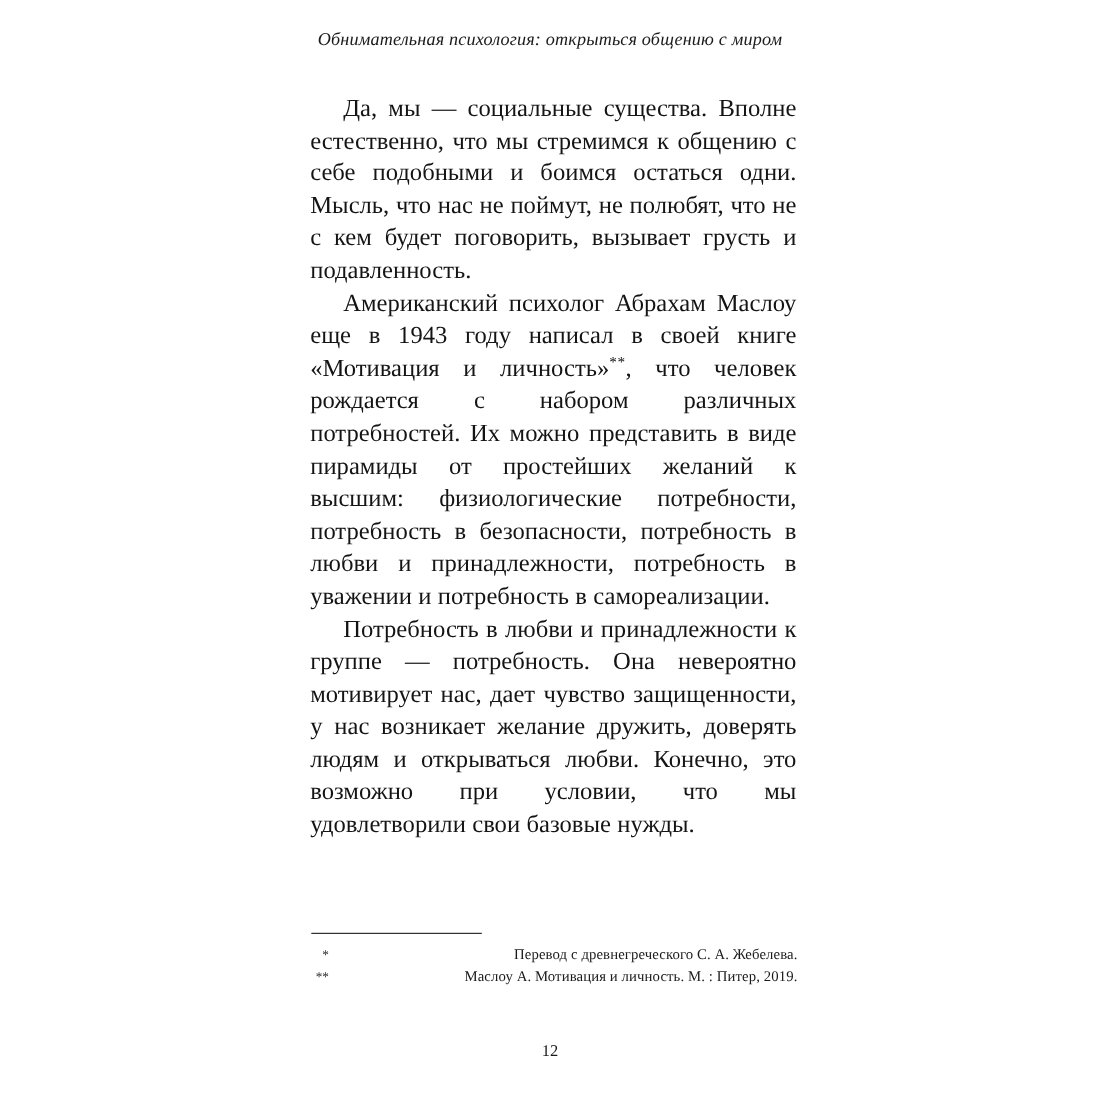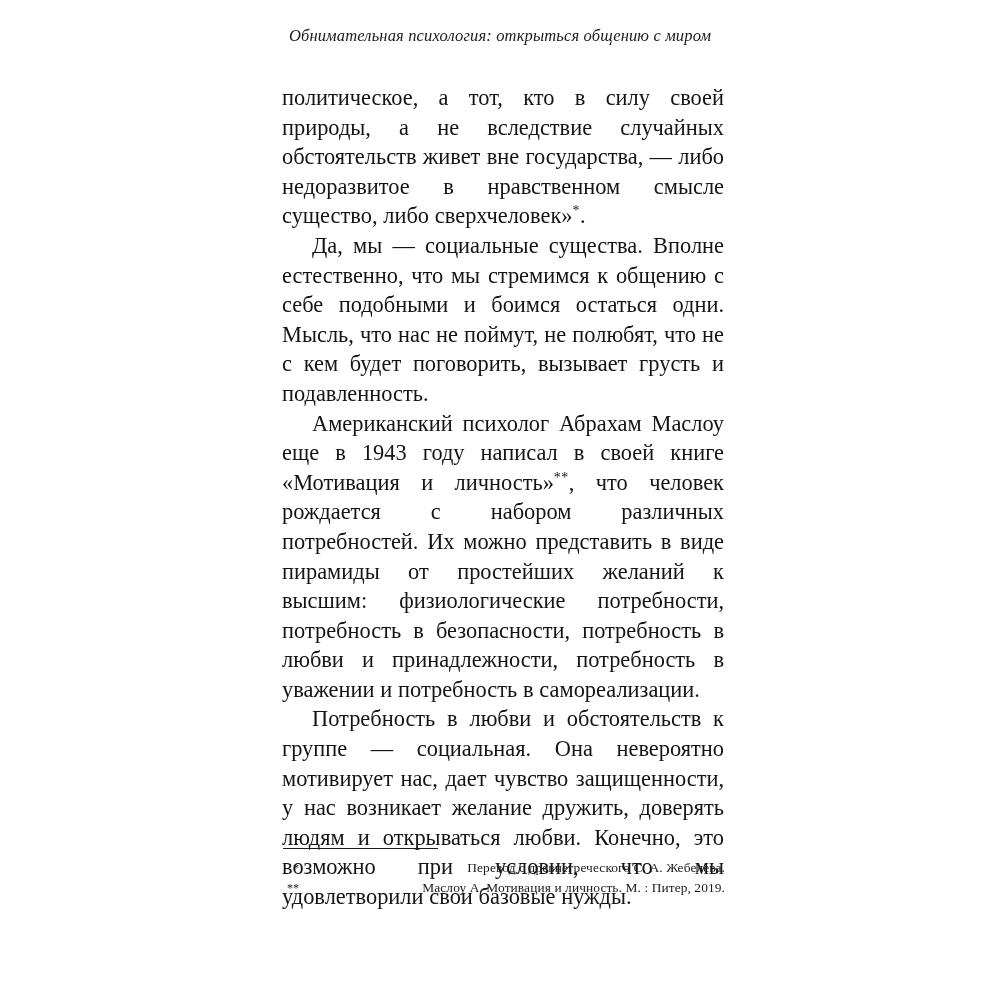--- a/index.html
+++ b/index.html
@@ -116,39 +116,39 @@
 </style>
 </head>
 <body>
 
 <div class="page">
 
   <div class="running-header">Обнимательная психология: открыться общению с миром</div>
 
   <div class="text-column">
 
-    <p class="body-par no-indent"><span>политическое, а тот, кто в силу своей природы, а не вследствие случайных обстоятельств живет вне государства, — либо недоразвитое в нравственном смысле существо, либо сверхчеловек»</span><span class="fn-ref">*</span><span>.</span></p>
 
     <p class="body-par"><span>Да, мы — социальные существа. Вполне естественно, что мы стремимся к общению с себе подобными и боимся остаться одни. Мысль, что нас не поймут, не полюбят, что не с кем будет поговорить, вызывает грусть и подавленность.</span></p>
 
     <p class="body-par"><span>Американский психолог Абрахам Маслоу еще в 1943 году написал в своей книге «Мотивация и личность»</span><span class="fn-ref">**</span><span>, что человек рождается с набором различных потребностей. Их можно представить в виде пирамиды от простейших желаний к высшим: физиологические потребности, потребность в безопасности, потребность в любви и принадлежности, потребность в уважении и потребность в самореализации.</span></p>
 
-    <p class="body-par"><span>Потребность в любви и обстоятельств к группе — социальная. Она невероятно мотивирует нас, дает чувство защищенности, у нас возникает желание дружить, доверять людям и открываться любви. Конечно, это возможно при условии, что мы удовлетворили свои базовые нужды.</span></p>
+    <p class="body-par"><span>Потребность в любви и принадлежности к группе — потребность. Она невероятно мотивирует нас, дает чувство защищенности, у нас возникает желание дружить, доверять людям и открываться любви. Конечно, это возможно при условии, что мы удовлетворили свои базовые нужды.</span></p>
 
 
   </div>
 
   <div class="footnotes">
     <hr class="footnote-rule">
 
     <div class="footnote">
       <span class="footnote-marker">*</span>
       <span class="footnote-text">Перевод с древнегреческого С. А. Жебелева.</span>
     </div>
 
     <div class="footnote">
       <span class="footnote-marker">**</span>
       <span class="footnote-text">Маслоу А. Мотивация и личность. М. : Питер, 2019.</span>
     </div>
   </div>
 
+  <div class="folio">12</div>
 
 </div>
 
 </body></html>

